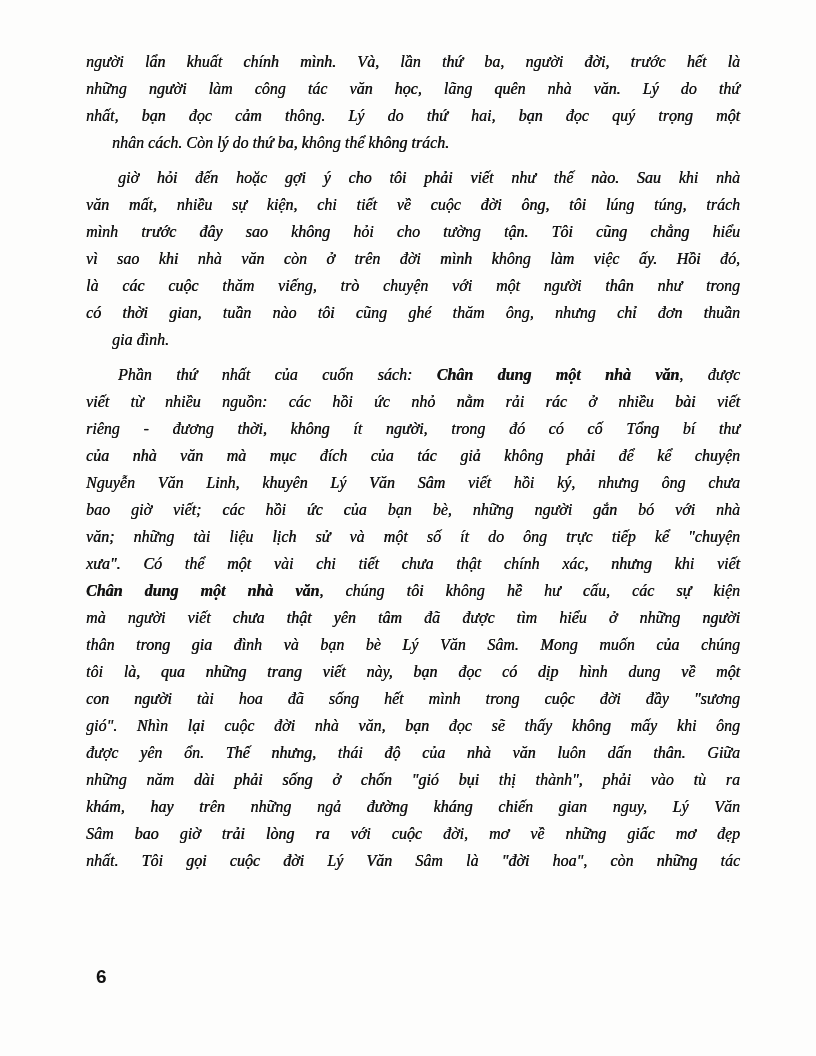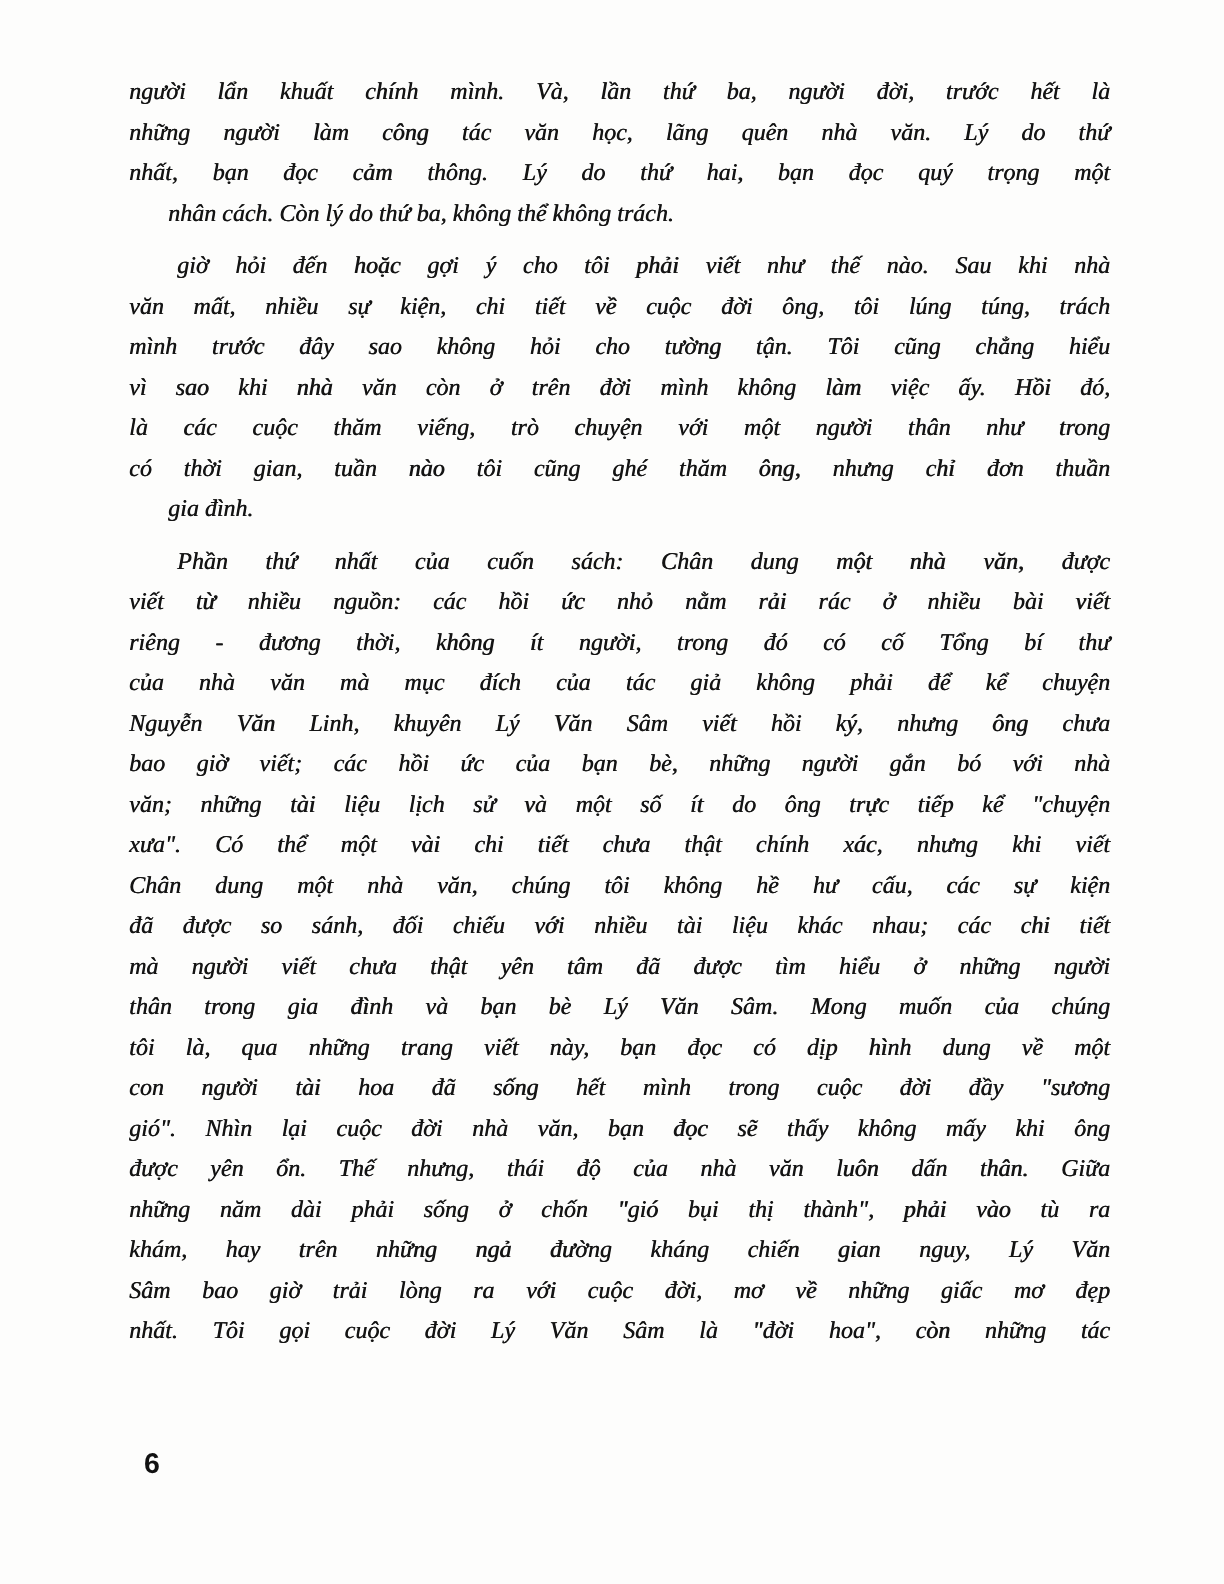--- a/index.html
+++ b/index.html
@@ -36,21 +36,21 @@
   }
   .line.ragged {
     text-align: left;
     text-align-last: left;
     margin-left: 26px;
   }
   .para.indent .line:first-child {
     text-indent: 32px;
   }
   .seg.bold {
-    font-weight: normal;
+    font-weight: bold;
   }
   .page-number {
     position: absolute;
     left: 96px;
     top: 966px;
     font-family: "Liberation Sans", sans-serif;
     font-style: normal;
     font-weight: 700;
     font-size: 19px;
     color: #111111;
@@ -79,21 +79,20 @@
       <div class="para indent">
         <div class="line"><span class="seg">Phần thứ nhất của cuốn sách: </span><span class="seg bold">Chân dung một nhà văn</span><span class="seg">, được</span></div>
         <div class="line"><span class="seg">viết từ nhiều nguồn: các hồi ức nhỏ nằm rải rác ở nhiều bài viết</span></div>
         <div class="line"><span class="seg">riêng - đương thời, không ít người, trong đó có cố Tổng bí thư</span></div>
         <div class="line"><span class="seg">của nhà văn mà mục đích của tác giả không phải để kể chuyện</span></div>
         <div class="line"><span class="seg">Nguyễn Văn Linh, khuyên Lý Văn Sâm viết hồi ký, nhưng ông chưa</span></div>
         <div class="line"><span class="seg">bao giờ viết; các hồi ức của bạn bè, những người gắn bó với nhà</span></div>
         <div class="line"><span class="seg">văn; những tài liệu lịch sử và một số ít do ông trực tiếp kể "chuyện</span></div>
         <div class="line"><span class="seg">xưa". Có thể một vài chi tiết chưa thật chính xác, nhưng khi viết</span></div>
         <div class="line"><span class="seg bold">Chân dung một nhà văn</span><span class="seg">, chúng tôi không hề hư cấu, các sự kiện</span></div>
-        <div class="line"><span class="seg">đã được so sánh, đối chiếu với nhiều tài liệu khác nhau; các chi tiết</span></div>
         <div class="line"><span class="seg">mà người viết chưa thật yên tâm đã được tìm hiểu ở những người</span></div>
         <div class="line"><span class="seg">thân trong gia đình và bạn bè Lý Văn Sâm. Mong muốn của chúng</span></div>
         <div class="line"><span class="seg">tôi là, qua những trang viết này, bạn đọc có dịp hình dung về một</span></div>
         <div class="line"><span class="seg">con người tài hoa đã sống hết mình trong cuộc đời đầy "sương</span></div>
         <div class="line"><span class="seg">gió". Nhìn lại cuộc đời nhà văn, bạn đọc sẽ thấy không mấy khi ông</span></div>
         <div class="line"><span class="seg">được yên ổn. Thế nhưng, thái độ của nhà văn luôn dấn thân. Giữa</span></div>
         <div class="line"><span class="seg">những năm dài phải sống ở chốn "gió bụi thị thành", phải vào tù ra</span></div>
         <div class="line"><span class="seg">khám, hay trên những ngả đường kháng chiến gian nguy, Lý Văn</span></div>
         <div class="line"><span class="seg">Sâm bao giờ trải lòng ra với cuộc đời, mơ về những giấc mơ đẹp</span></div>
         <div class="line"><span class="seg">nhất. Tôi gọi cuộc đời Lý Văn Sâm là "đời hoa", còn những tác</span></div>

